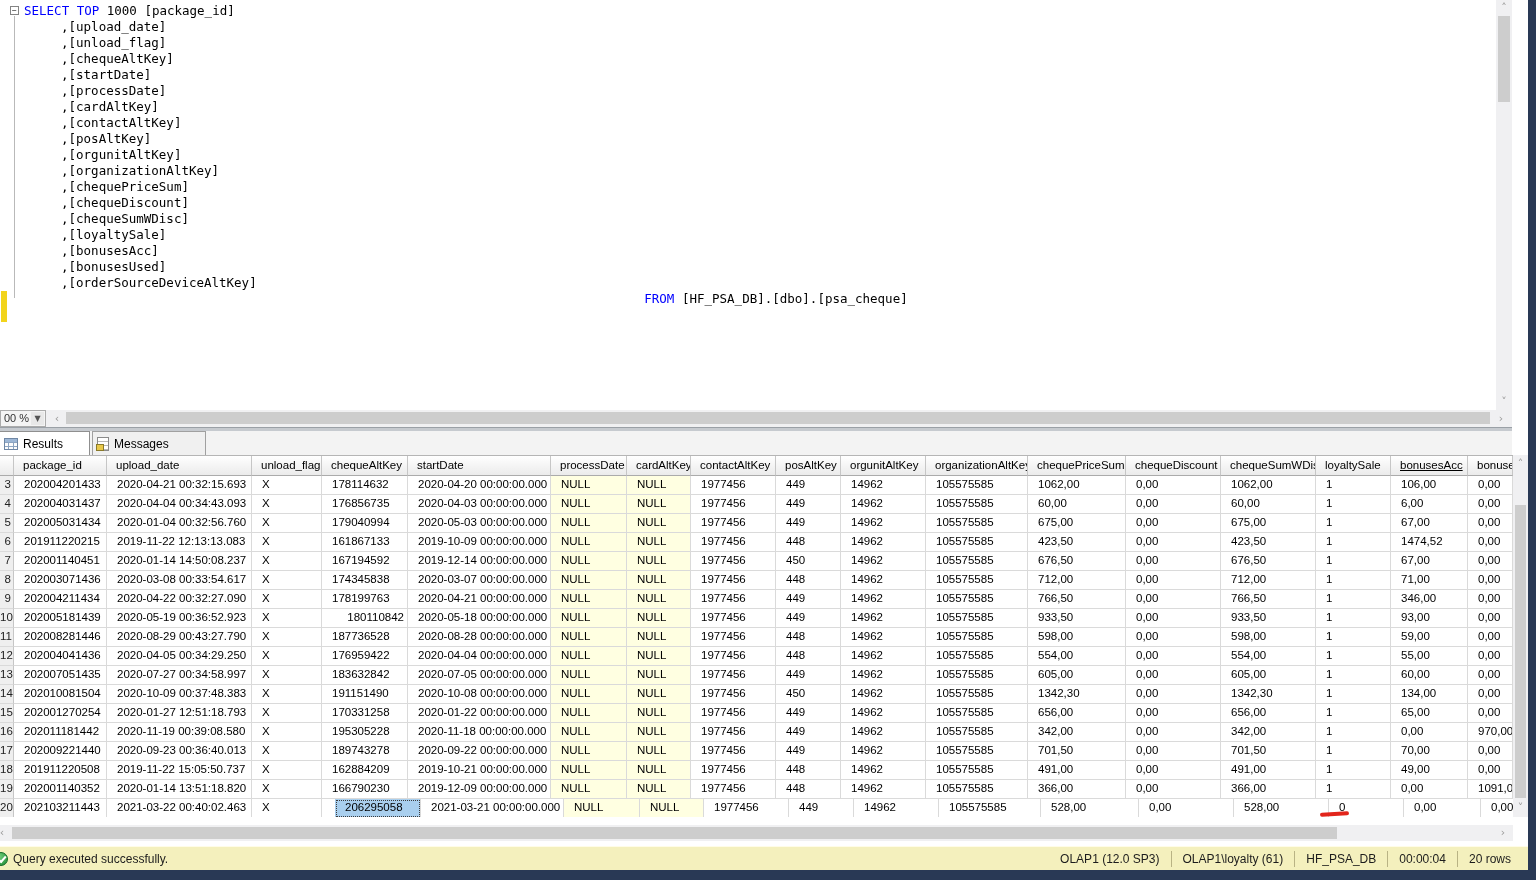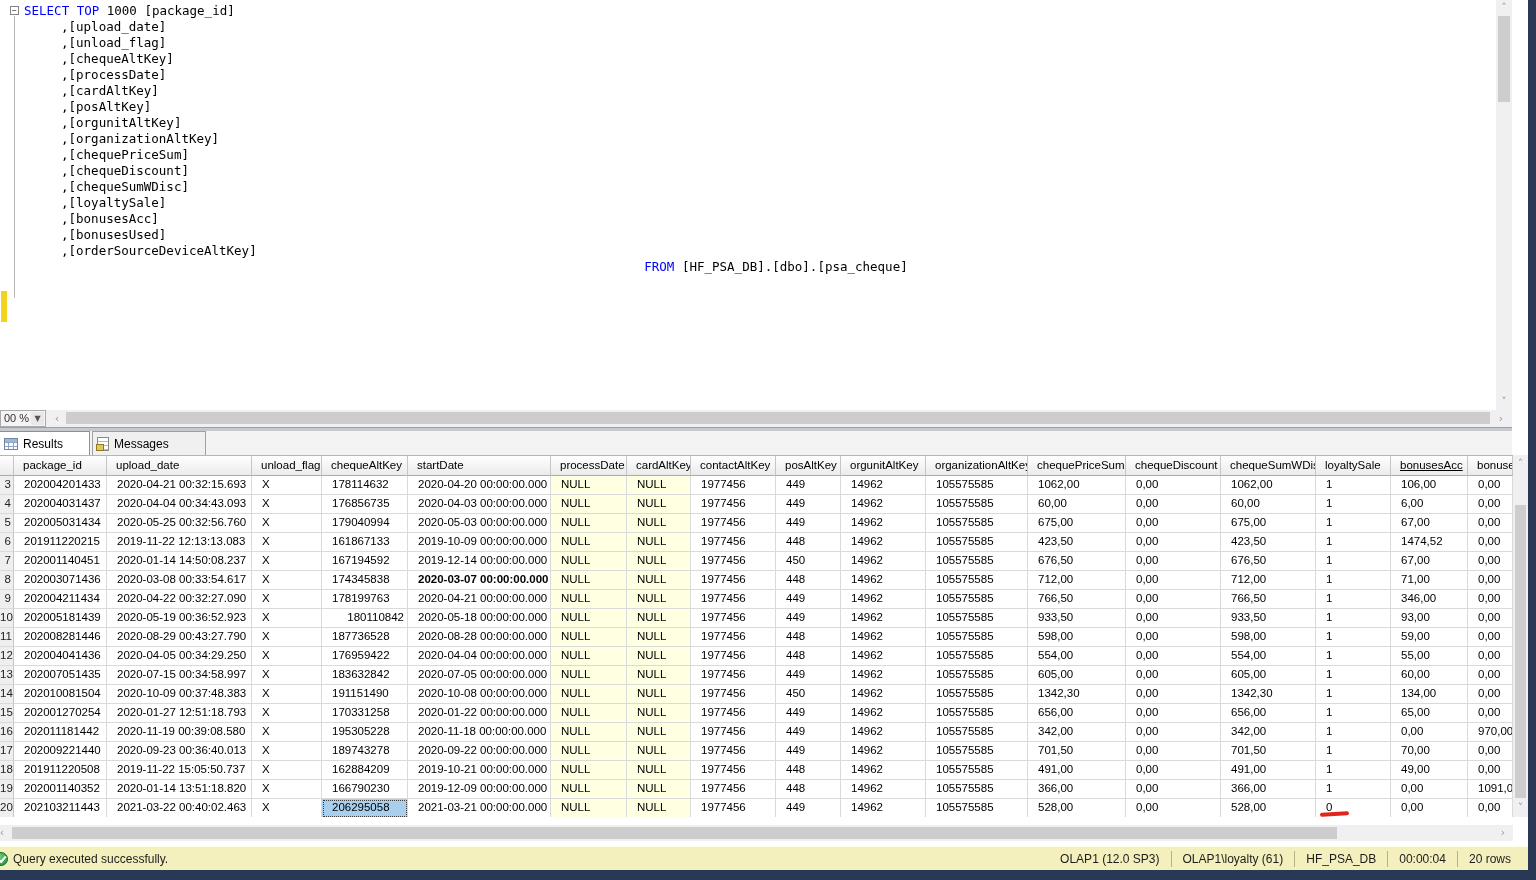--- a/index.html
+++ b/index.html
@@ -61,21 +61,21 @@
   .g-row { display:flex; height:19px; }
   .g-row.hdr { height:20px; }
   .g-cell { flex:none; height:100%; padding:2px 3px 0 10px; overflow:hidden; white-space:nowrap;
             border-right:1px solid #dadada; border-bottom:1px solid #dadada; }
   .hdr .g-cell { background:linear-gradient(#ffffff, #ebebeb); border-right:1px solid #c6c6c6;
                  border-bottom:1px solid #ababab; padding:3px 3px 0 9px; }
   .g-rowhead { flex:none; width:14px; height:100%; background:#efefef; border-right:1px solid #c6c6c6;
                border-bottom:1px solid #dadada; text-align:right; padding:2px 2px 0 0; color:#222; overflow:hidden; }
   .hdr .g-rowhead { background:linear-gradient(#ffffff, #ebebeb); border-bottom:1px solid #ababab; }
   .g-cell.null { background:#ffffe1; }
-  .g-cell.selected { background:#a9cfee; outline:1px dotted #3c3c3c; outline-offset:-2px; }
+  .g-cell.selected { background:#a9cfee; outline:1px dotted #3c3c3c; outline-offset:-2px;margin-left:13px; }
   .red-mark { position:absolute; left:1320px; top:812px; width:29px; height:4px; background:#e2251b;
               border-radius:2px; transform:rotate(-3deg); }
 
   #grid-vscroll { right:8px; top:455px; width:15px; height:362px; position:absolute; background:#f0f0f2; }
   #grid-vthumb { left:2px; top:50px; width:11px; height:293px; }
   #grid-hscroll { left:0; top:825px; width:1513px; height:16px; position:absolute; background:#f0f0f2; overflow:hidden; }
   #grid-hthumb { left:12px; top:2px; width:1325px; height:12px; }
 
   
   #statusbar { position:absolute; left:0; top:846px; width:1536px; height:24px; background:#f4f0bd;
@@ -99,22 +99,24 @@
 
   <div id="editor">
     <div class="collapse-box">−</div>
     <div class="guide-line"></div>
     <div class="change-bar"></div>
     <div class="code-area">
         <div class="code-line indent-stmt"><span class="tok-kw">SELECT</span><span> </span><span class="tok-kw">TOP</span><span> 1000 [package_id]</span></div>
         <div class="code-line indent-col"><span>,[upload_date]</span></div>
         <div class="code-line indent-col"><span>,[unload_flag]</span></div>
         <div class="code-line indent-col"><span>,[chequeAltKey]</span></div>
+        <div class="code-line indent-col"><span>,[startDate]</span></div>
         <div class="code-line indent-col"><span>,[processDate]</span></div>
         <div class="code-line indent-col"><span>,[cardAltKey]</span></div>
+        <div class="code-line indent-col"><span>,[contactAltKey]</span></div>
         <div class="code-line indent-col"><span>,[posAltKey]</span></div>
         <div class="code-line indent-col"><span>,[orgunitAltKey]</span></div>
         <div class="code-line indent-col"><span>,[organizationAltKey]</span></div>
         <div class="code-line indent-col"><span>,[chequePriceSum]</span></div>
         <div class="code-line indent-col"><span>,[chequeDiscount]</span></div>
         <div class="code-line indent-col"><span>,[chequeSumWDisc]</span></div>
         <div class="code-line indent-col"><span>,[loyaltySale]</span></div>
         <div class="code-line indent-col"><span>,[bonusesAcc]</span></div>
         <div class="code-line indent-col"><span>,[bonusesUsed]</span></div>
         <div class="code-line indent-col"><span>,[orderSourceDeviceAltKey]</span></div>
@@ -207,21 +209,21 @@
         <div class="g-cell" style="width: 98px;">60,00</div>
         <div class="g-cell" style="width: 95px;">0,00</div>
         <div class="g-cell" style="width: 95px;">60,00</div>
         <div class="g-cell" style="width: 75px;">1</div>
         <div class="g-cell" style="width: 77px;">6,00</div>
         <div class="g-cell" style="width: 45px;">0,00</div>
       </div>
       <div class="g-row">
         <div class="g-rowhead">5</div>
         <div class="g-cell" style="width: 93px;">202005031434</div>
-        <div class="g-cell" style="width: 145px;">2020-05-25 00:32:56.760</div>
+        <div class="g-cell" style="width: 145px;">2020-01-04 00:32:56.760</div>
         <div class="g-cell" style="width: 70px;">X</div>
         <div class="g-cell" style="width: 86px;">179040994</div>
         <div class="g-cell" style="width: 143px;">2020-05-03 00:00:00.000</div>
         <div class="g-cell null" style="width: 76px;">NULL</div>
         <div class="g-cell null" style="width: 64px;">NULL</div>
         <div class="g-cell" style="width: 85px;">1977456</div>
         <div class="g-cell" style="width: 65px;">449</div>
         <div class="g-cell" style="width: 85px;">14962</div>
         <div class="g-cell" style="width: 102px;">105575585</div>
         <div class="g-cell" style="width: 98px;">675,00</div>
@@ -270,21 +272,21 @@
         <div class="g-cell" style="width: 75px;">1</div>
         <div class="g-cell" style="width: 77px;">67,00</div>
         <div class="g-cell" style="width: 45px;">0,00</div>
       </div>
       <div class="g-row">
         <div class="g-rowhead">8</div>
         <div class="g-cell" style="width: 93px;">202003071436</div>
         <div class="g-cell" style="width: 145px;">2020-03-08 00:33:54.617</div>
         <div class="g-cell" style="width: 70px;">X</div>
         <div class="g-cell" style="width: 86px;">174345838</div>
-        <div class="g-cell" style="width: 143px; font-weight: bold;">2020-03-07 00:00:00.000</div>
+        <div class="g-cell" style="width: 143px;">2020-03-07 00:00:00.000</div>
         <div class="g-cell null" style="width: 76px;">NULL</div>
         <div class="g-cell null" style="width: 64px;">NULL</div>
         <div class="g-cell" style="width: 85px;">1977456</div>
         <div class="g-cell" style="width: 65px;">448</div>
         <div class="g-cell" style="width: 85px;">14962</div>
         <div class="g-cell" style="width: 102px;">105575585</div>
         <div class="g-cell" style="width: 98px;">712,00</div>
         <div class="g-cell" style="width: 95px;">0,00</div>
         <div class="g-cell" style="width: 95px;">712,00</div>
         <div class="g-cell" style="width: 75px;">1</div>
@@ -367,21 +369,21 @@
         <div class="g-cell" style="width: 98px;">554,00</div>
         <div class="g-cell" style="width: 95px;">0,00</div>
         <div class="g-cell" style="width: 95px;">554,00</div>
         <div class="g-cell" style="width: 75px;">1</div>
         <div class="g-cell" style="width: 77px;">55,00</div>
         <div class="g-cell" style="width: 45px;">0,00</div>
       </div>
       <div class="g-row">
         <div class="g-rowhead">13</div>
         <div class="g-cell" style="width: 93px;">202007051435</div>
-        <div class="g-cell" style="width: 145px;">2020-07-15 00:34:58.997</div>
+        <div class="g-cell" style="width: 145px;">2020-07-27 00:34:58.997</div>
         <div class="g-cell" style="width: 70px;">X</div>
         <div class="g-cell" style="width: 86px;">183632842</div>
         <div class="g-cell" style="width: 143px;">2020-07-05 00:00:00.000</div>
         <div class="g-cell null" style="width: 76px;">NULL</div>
         <div class="g-cell null" style="width: 64px;">NULL</div>
         <div class="g-cell" style="width: 85px;">1977456</div>
         <div class="g-cell" style="width: 65px;">449</div>
         <div class="g-cell" style="width: 85px;">14962</div>
         <div class="g-cell" style="width: 102px;">105575585</div>
         <div class="g-cell" style="width: 98px;">605,00</div>

